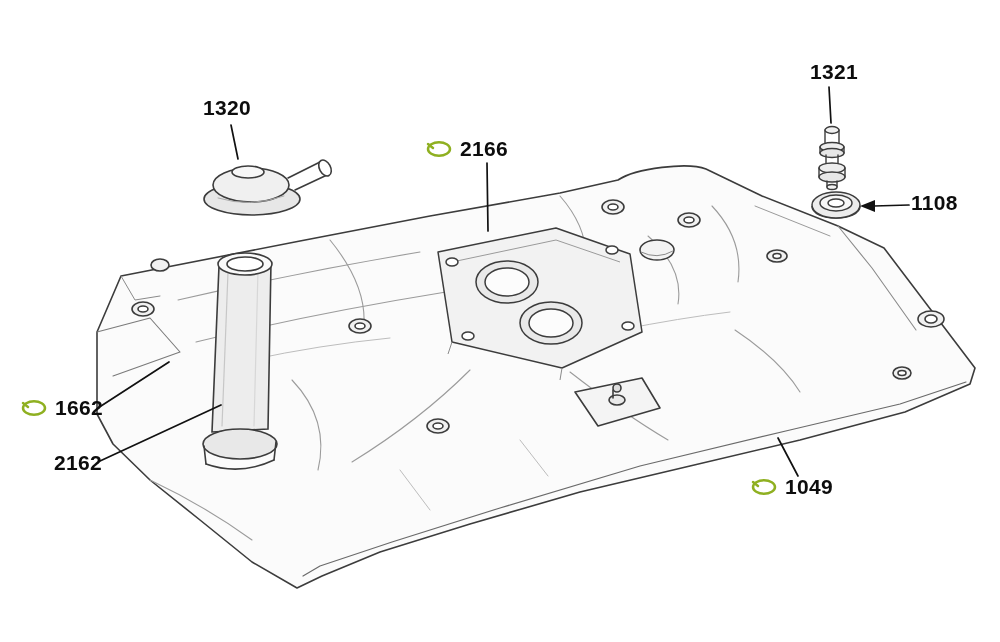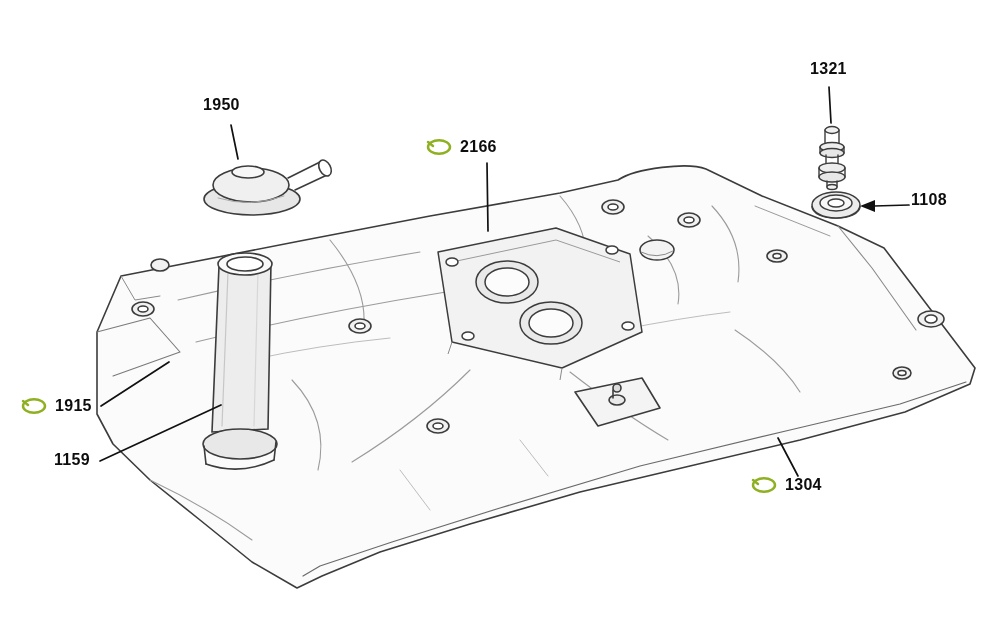--- a/index.html
+++ b/index.html
@@ -3,21 +3,21 @@
 <meta charset="utf-8">
 <style>
   html,body{margin:0;padding:0;background:#ffffff;}
   .stage{
     position:relative;width:1000px;height:642px;background:#ffffff;
     overflow:hidden;font-family:"Liberation Sans",sans-serif;
   }
   #art{position:absolute;left:0;top:0;}
   .callout{
     position:absolute;display:flex;align-items:center;gap:7px;
-    color:#0d0d0d;font-weight:bold;font-size:16px;line-height:1.1;
+    color:#0d0d0d;font-weight:bold;font-size:21px;line-height:1.1;
     letter-spacing:.3px;white-space:nowrap;user-select:none;
   }
   .gasket{display:block;flex:0 0 auto;}
   .gasket .g-stroke{fill:none;stroke:var(--gasket-color,#8FB021);stroke-width:2.5;stroke-linecap:round;}
 </style>
 </head>
 <body>
 
 <div class="stage">
 
@@ -147,21 +147,21 @@
       <path d="M829 87 L831 123"></path>
       <path d="M909 205 L874 206"></path>
       <path d="M860 206 L875 200 L875 212 Z" fill="#111111" stroke="none"></path>
       <path d="M101 406 L169 362"></path>
       <path d="M100 461 L221 405"></path>
       <path d="M798 476 L778 438"></path>
     </g>
   </svg>
 
   <div class="callout" style="left:203px;top:96px">
-    <span>1950</span>
+    <span>1320</span>
   </div>
 
   <div class="callout" style="left:425px;top:137px">
     <svg class="gasket" width="28" height="19" viewBox="0 0 28 19">
       <ellipse class="g-stroke" cx="14" cy="10" rx="11" ry="6.8"></ellipse>
       <path class="g-stroke" d="M3 5 L8 9"></path>
     </svg>
     <span>2166</span>
   </div>
 
@@ -171,28 +171,28 @@
 
   <div class="callout" style="left:911px;top:191px">
     <span>1108</span>
   </div>
 
   <div class="callout" style="left:20px;top:396px">
     <svg class="gasket" width="28" height="19" viewBox="0 0 28 19">
       <ellipse class="g-stroke" cx="14" cy="10" rx="11" ry="6.8"></ellipse>
       <path class="g-stroke" d="M3 5 L8 9"></path>
     </svg>
-    <span>1915</span>
+    <span>1662</span>
   </div>
 
   <div class="callout" style="left:54px;top:451px">
-    <span>1159</span>
+    <span>2162</span>
   </div>
 
   <div class="callout" style="left:750px;top:475px">
     <svg class="gasket" width="28" height="19" viewBox="0 0 28 19">
       <ellipse class="g-stroke" cx="14" cy="10" rx="11" ry="6.8"></ellipse>
       <path class="g-stroke" d="M3 5 L8 9"></path>
     </svg>
-    <span>1304</span>
+    <span>1049</span>
   </div>
 
 </div>
 
 </body></html>

